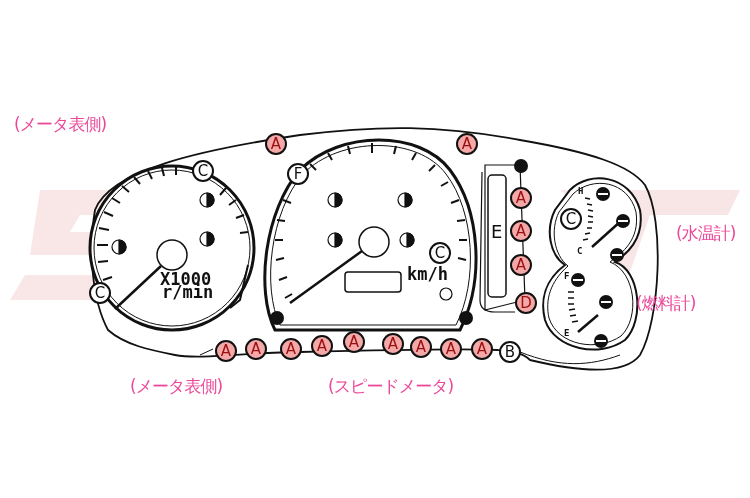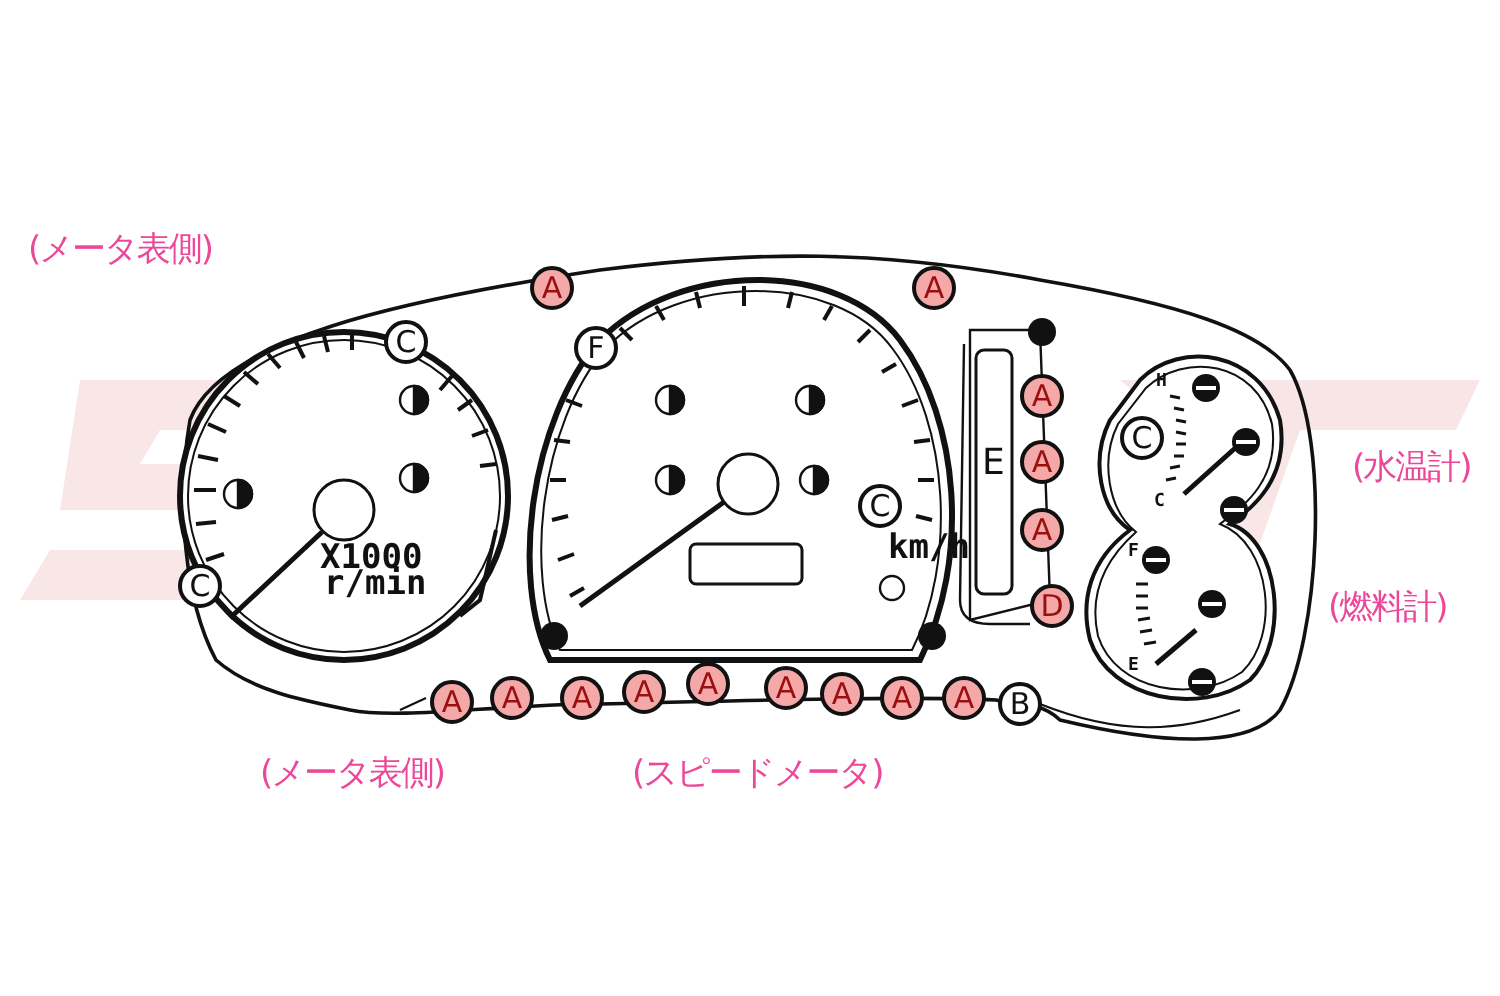--- a/index.html
+++ b/index.html
@@ -166,27 +166,27 @@
         <line x1="596" y1="341" x2="606" y2="341"></line>
     </g>
   </g>
 
   <line x1="200" y1="355" x2="213" y2="349" stroke="#111" stroke-width="1"></line>
   <path d="M520 352 C560 368 590 366 620 355" fill="none" stroke="#111" stroke-width="1"></path>
 </svg>
 
 <div class="lbl" style="left:14px;top:113px;">(メータ表側)</div>
 <div class="lbl" style="left:130px;top:375px;">(メータ表側)</div>
-<div class="lbl" style="left:316px;top:375px;text-align:center;">(スピードメータ)</div>
+<div class="lbl" style="left:328px;top:375px;text-align:center;">(スピードメータ)</div>
 <div class="lbl" style="left:676px;top:222px;">(水温計)</div>
-<div class="lbl" style="left:664px;top:292px;">(燃料計)</div>
+<div class="lbl" style="left:636px;top:292px;">(燃料計)</div>
 
 <div class="dial-text" style="left:160px;top:273px;">X1000</div>
 <div class="dial-text" style="left:162px;top:286px;">r/min</div>
-<div class="dial-text" style="left:444px;top:268px;text-align:center;">km/h</div>
+<div class="dial-text" style="left:407px;top:268px;text-align:center;">km/h</div>
 <div class="dial-text" style="left:491px;top:225px;font-size:18px;font-family:'DejaVu Sans',sans-serif;font-weight:normal;">E</div>
 <div class="dial-text" style="left:578px;top:185px;font-size:9px;">H</div>
 <div class="dial-text" style="left:577px;top:245px;font-size:9px;">C</div>
 <div class="dial-text" style="left:564px;top:270px;font-size:9px;">F</div>
 <div class="dial-text" style="left:564px;top:327px;font-size:9px;">E</div>
 
 <div id="badges">
     <div class="badge red" style="left: 265px; top: 133px;">A</div>
     <div class="badge red" style="left: 456px; top: 133px;">A</div>
     <div class="badge white" style="left: 192px; top: 160px;">C</div>

